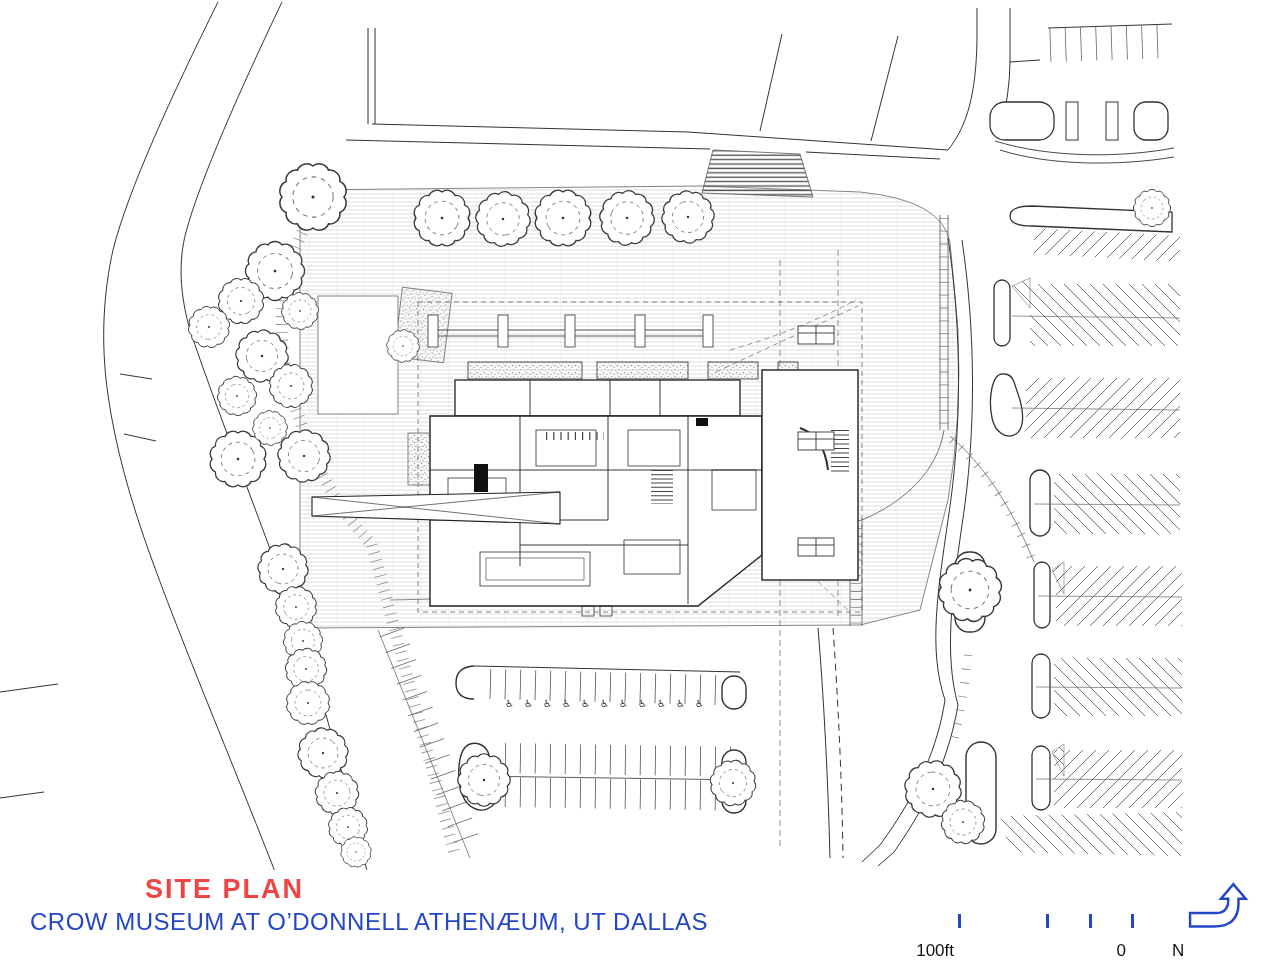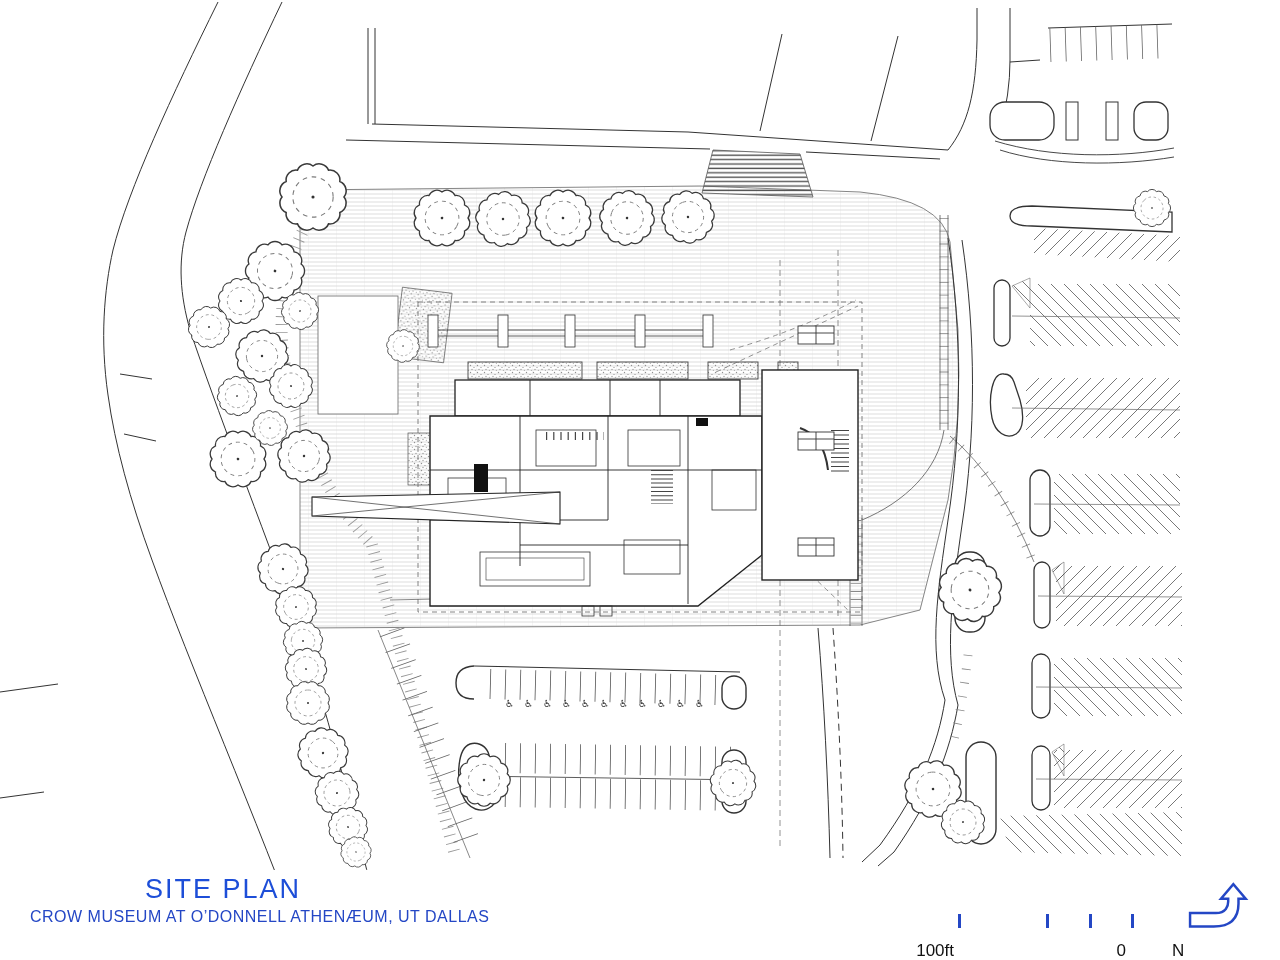--- a/index.html
+++ b/index.html
@@ -1,21 +1,21 @@
 <!DOCTYPE html>
 <html><head>
 <meta charset="utf-8">
 <style>
   html,body{margin:0;padding:0;background:#ffffff;}
   .sheet{position:relative;width:1280px;height:960px;background:#ffffff;overflow:hidden;
          font-family:"Liberation Sans", sans-serif;}
   .plan-svg{position:absolute;left:0;top:0;}
-  .title-main{position:absolute;left:145px;top:874px;font-size:27px;font-weight:normal;
-              letter-spacing:2px;color:#1d4ed8;white-space:nowrap;}
-  .title-sub{position:absolute;left:30px;top:908px;font-size:16px;letter-spacing:.5px;
+  .title-main{position:absolute;left:145px;top:874px;font-size:27px;font-weight:bold;
+              letter-spacing:2px;color:#ef4444;white-space:nowrap;}
+  .title-sub{position:absolute;left:30px;top:908px;font-size:24px;letter-spacing:.5px;
              color:#2447c5;white-space:nowrap;}
   .scale-label{position:absolute;top:912px;font-size:17px;color:#111;white-space:nowrap;margin-top:29px;}
   .lbl-100{left:902px;width:52px;text-align:right;}
   .lbl-0{left:1106px;width:20px;text-align:right;}
   .lbl-n{left:1172px;}
   .tick{position:absolute;top:914px;width:3px;height:14px;background:#2447c5;}
   .t1{left:958px}.t2{left:1046px}.t3{left:1089px}.t4{left:1131px}
   .north-svg{position:absolute;left:1188px;top:881px;}
 </style>
 </head>

